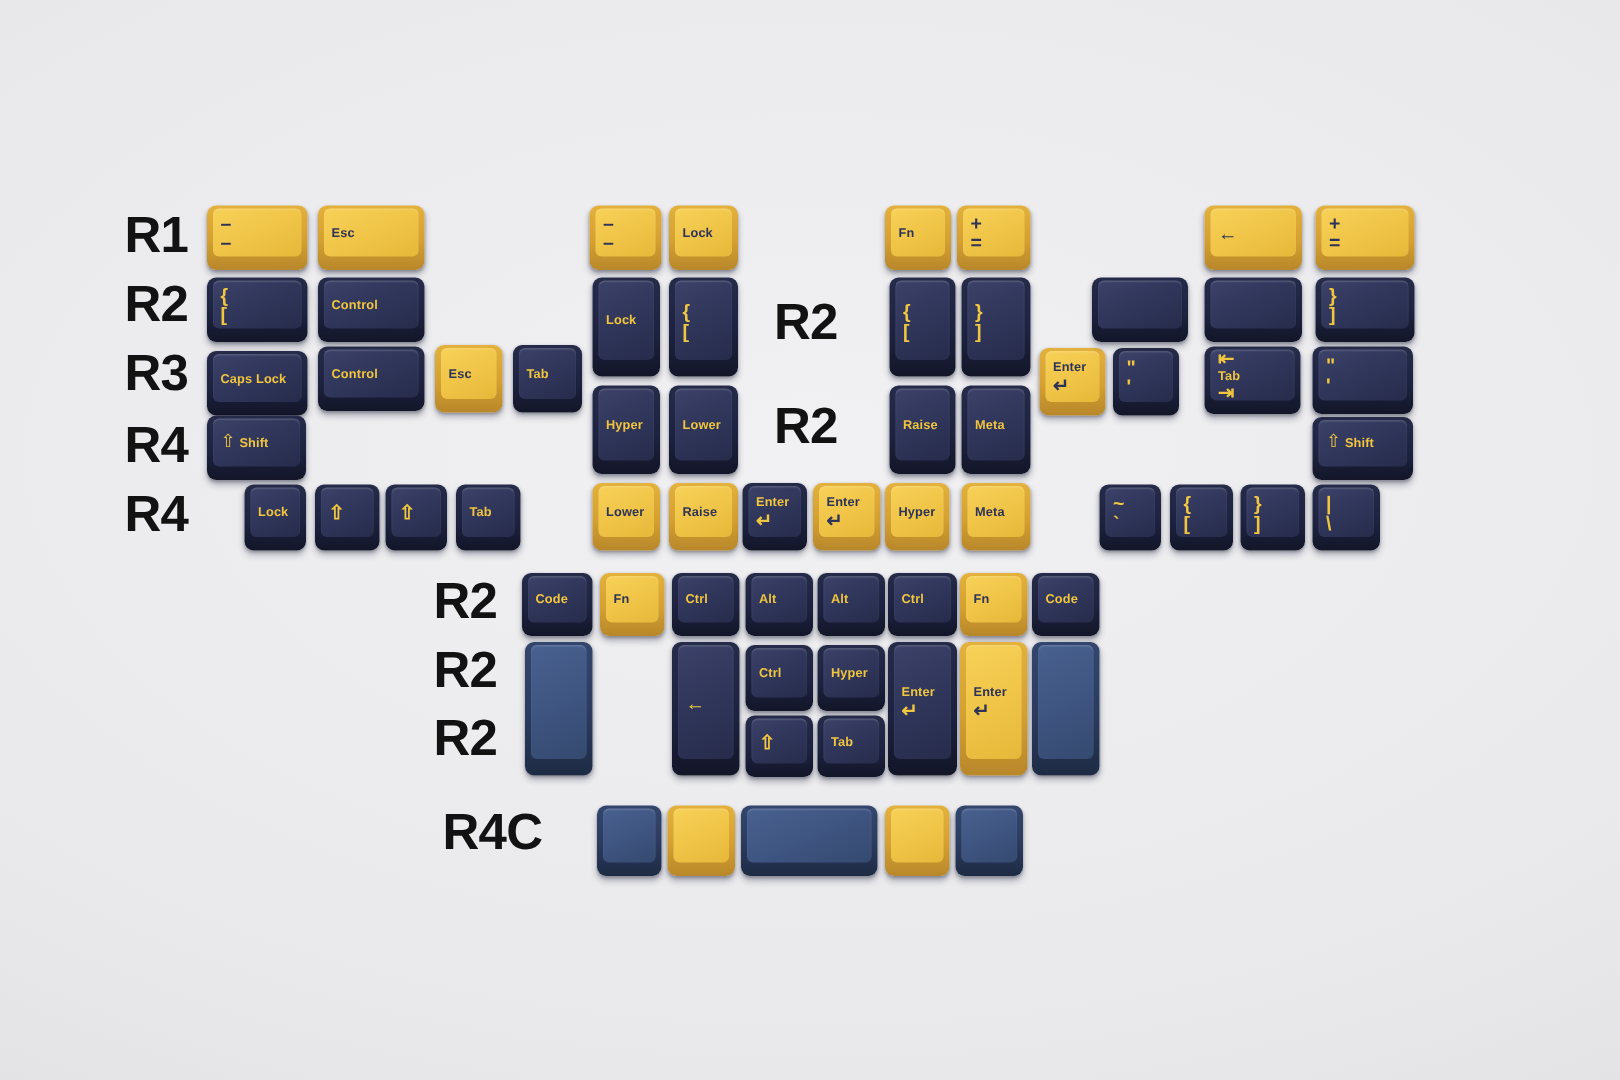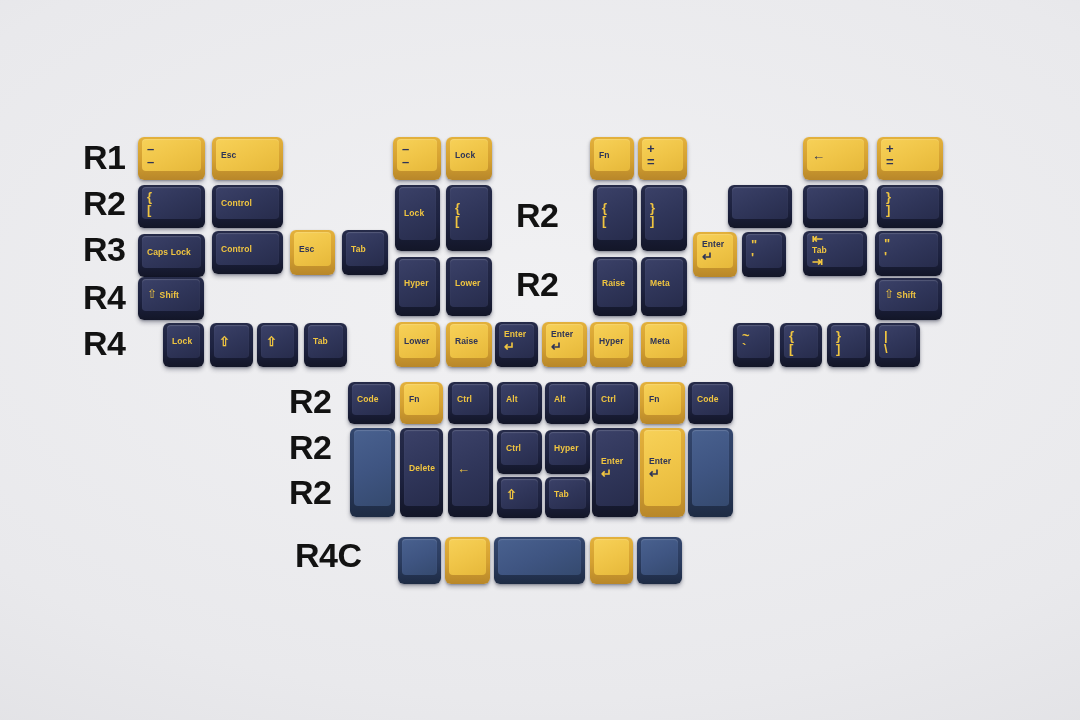--- a/index.html
+++ b/index.html
@@ -431,27 +431,20 @@
     <div class="key" style="left: 688px; top: 382px; width: 45px; height: 42px; background: linear-gradient(rgb(38, 43, 73) 0%, rgb(29, 34, 64) 55%, rgb(19, 22, 40) 100%);">
       <div class="ktop" style="background: linear-gradient(155deg, rgb(59, 65, 104) 0%, rgb(48, 54, 90) 50%, rgb(39, 44, 76) 100%); bottom: 9px;">
         <div class="legend" style="color: rgb(240, 197, 64);">
           <div class="ln">Code</div>
         </div>
       </div>
     </div>
     <div class="key" style="left: 350px; top: 428px; width: 45px; height: 89px; background: linear-gradient(rgb(51, 70, 109) 0%, rgb(42, 59, 94) 55%, rgb(30, 43, 68) 100%);">
       <div class="ktop" style="background: linear-gradient(155deg, rgb(73, 97, 143) 0%, rgb(63, 85, 130) 50%, rgb(53, 74, 111) 100%); bottom: 11px;"></div>
     </div>
-    <div class="key" style="left: 400px; top: 428px; width: 43px; height: 89px; background: linear-gradient(rgb(38, 43, 73) 0%, rgb(29, 34, 64) 55%, rgb(19, 22, 40) 100%);">
-      <div class="ktop" style="background: linear-gradient(155deg, rgb(59, 65, 104) 0%, rgb(48, 54, 90) 50%, rgb(39, 44, 76) 100%); bottom: 11px;">
-        <div class="legend" style="color: rgb(240, 197, 64);">
-          <div class="ln">Delete</div>
-        </div>
-      </div>
-    </div>
     <div class="key" style="left: 448px; top: 428px; width: 45px; height: 89px; background: linear-gradient(rgb(38, 43, 73) 0%, rgb(29, 34, 64) 55%, rgb(19, 22, 40) 100%);">
       <div class="ktop" style="background: linear-gradient(155deg, rgb(59, 65, 104) 0%, rgb(48, 54, 90) 50%, rgb(39, 44, 76) 100%); bottom: 11px;">
         <div class="legend" style="color: rgb(240, 197, 64);">
           <div class="ln sym">←</div>
         </div>
       </div>
     </div>
     <div class="key" style="left: 497px; top: 430px; width: 45px; height: 44px; background: linear-gradient(rgb(38, 43, 73) 0%, rgb(29, 34, 64) 55%, rgb(19, 22, 40) 100%);">
       <div class="ktop" style="background: linear-gradient(155deg, rgb(59, 65, 104) 0%, rgb(48, 54, 90) 50%, rgb(39, 44, 76) 100%); bottom: 9px;">
         <div class="legend" style="color: rgb(240, 197, 64);">

